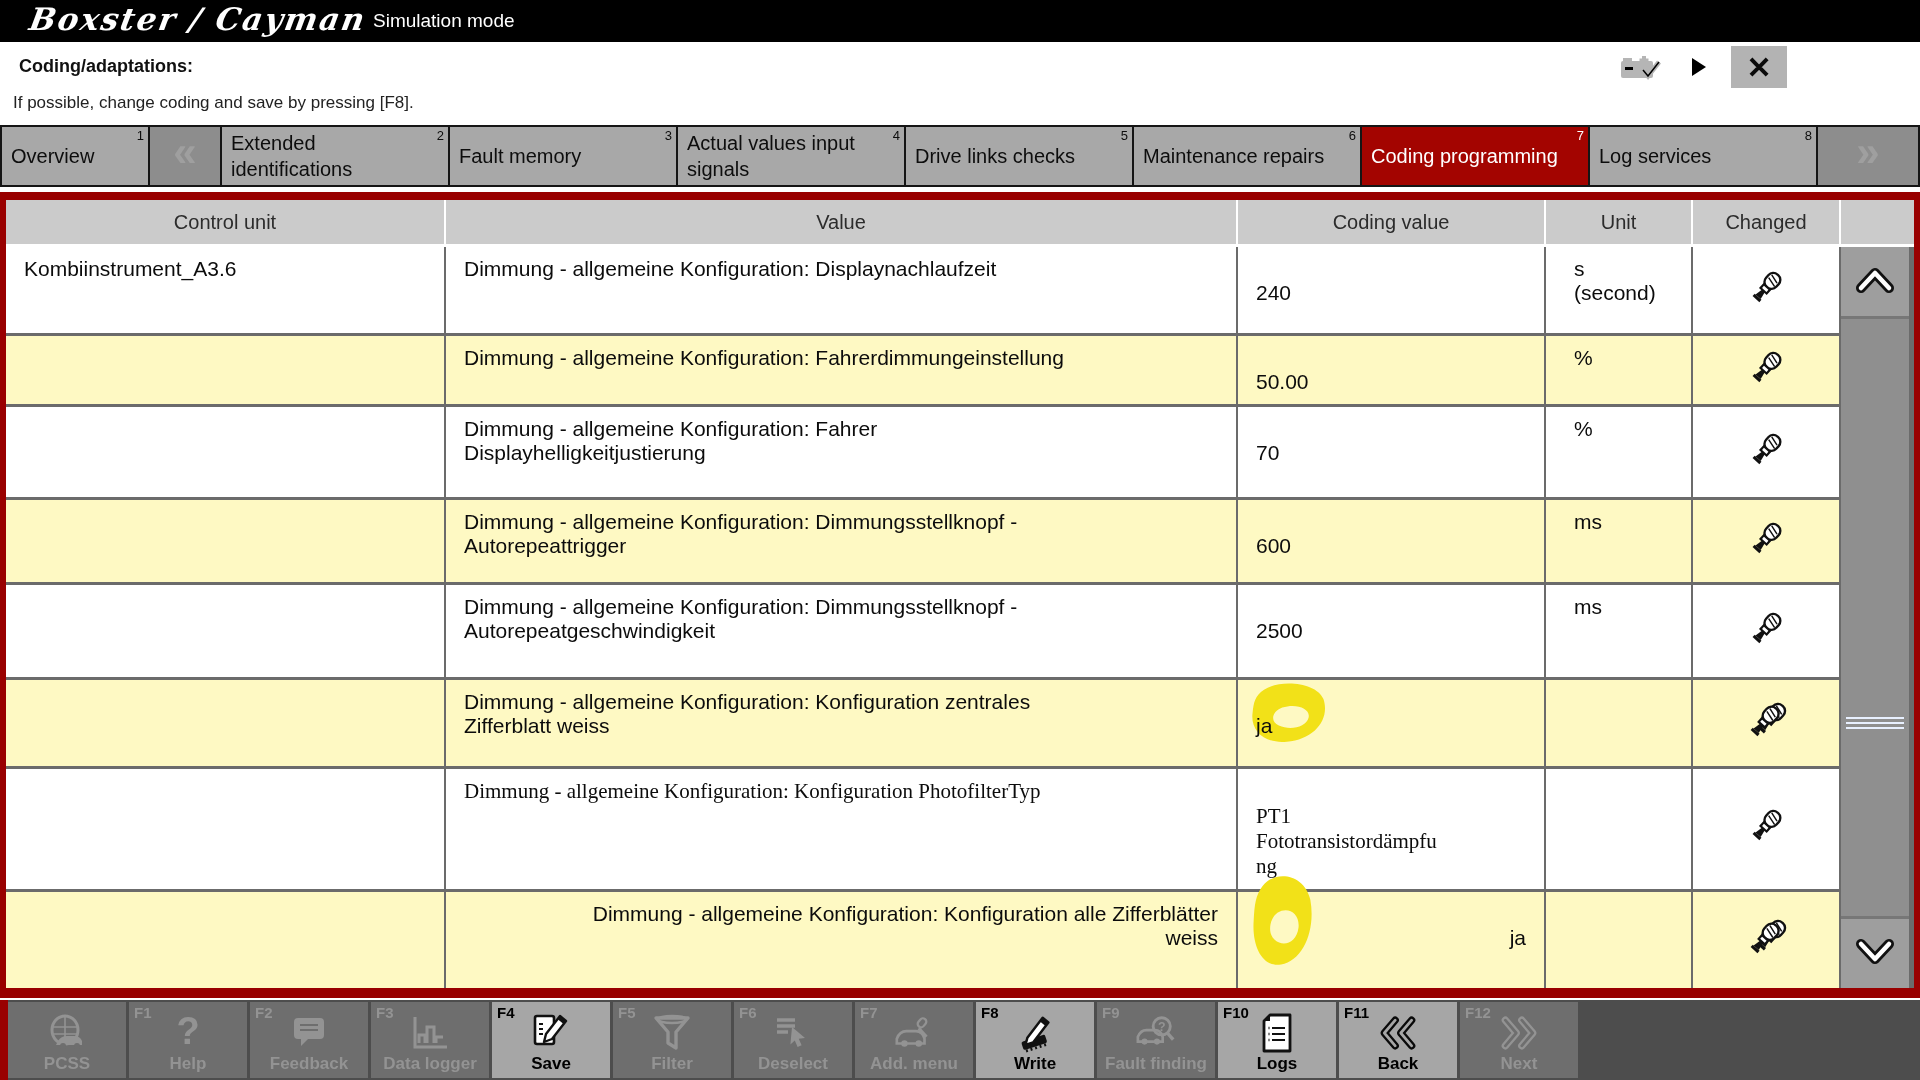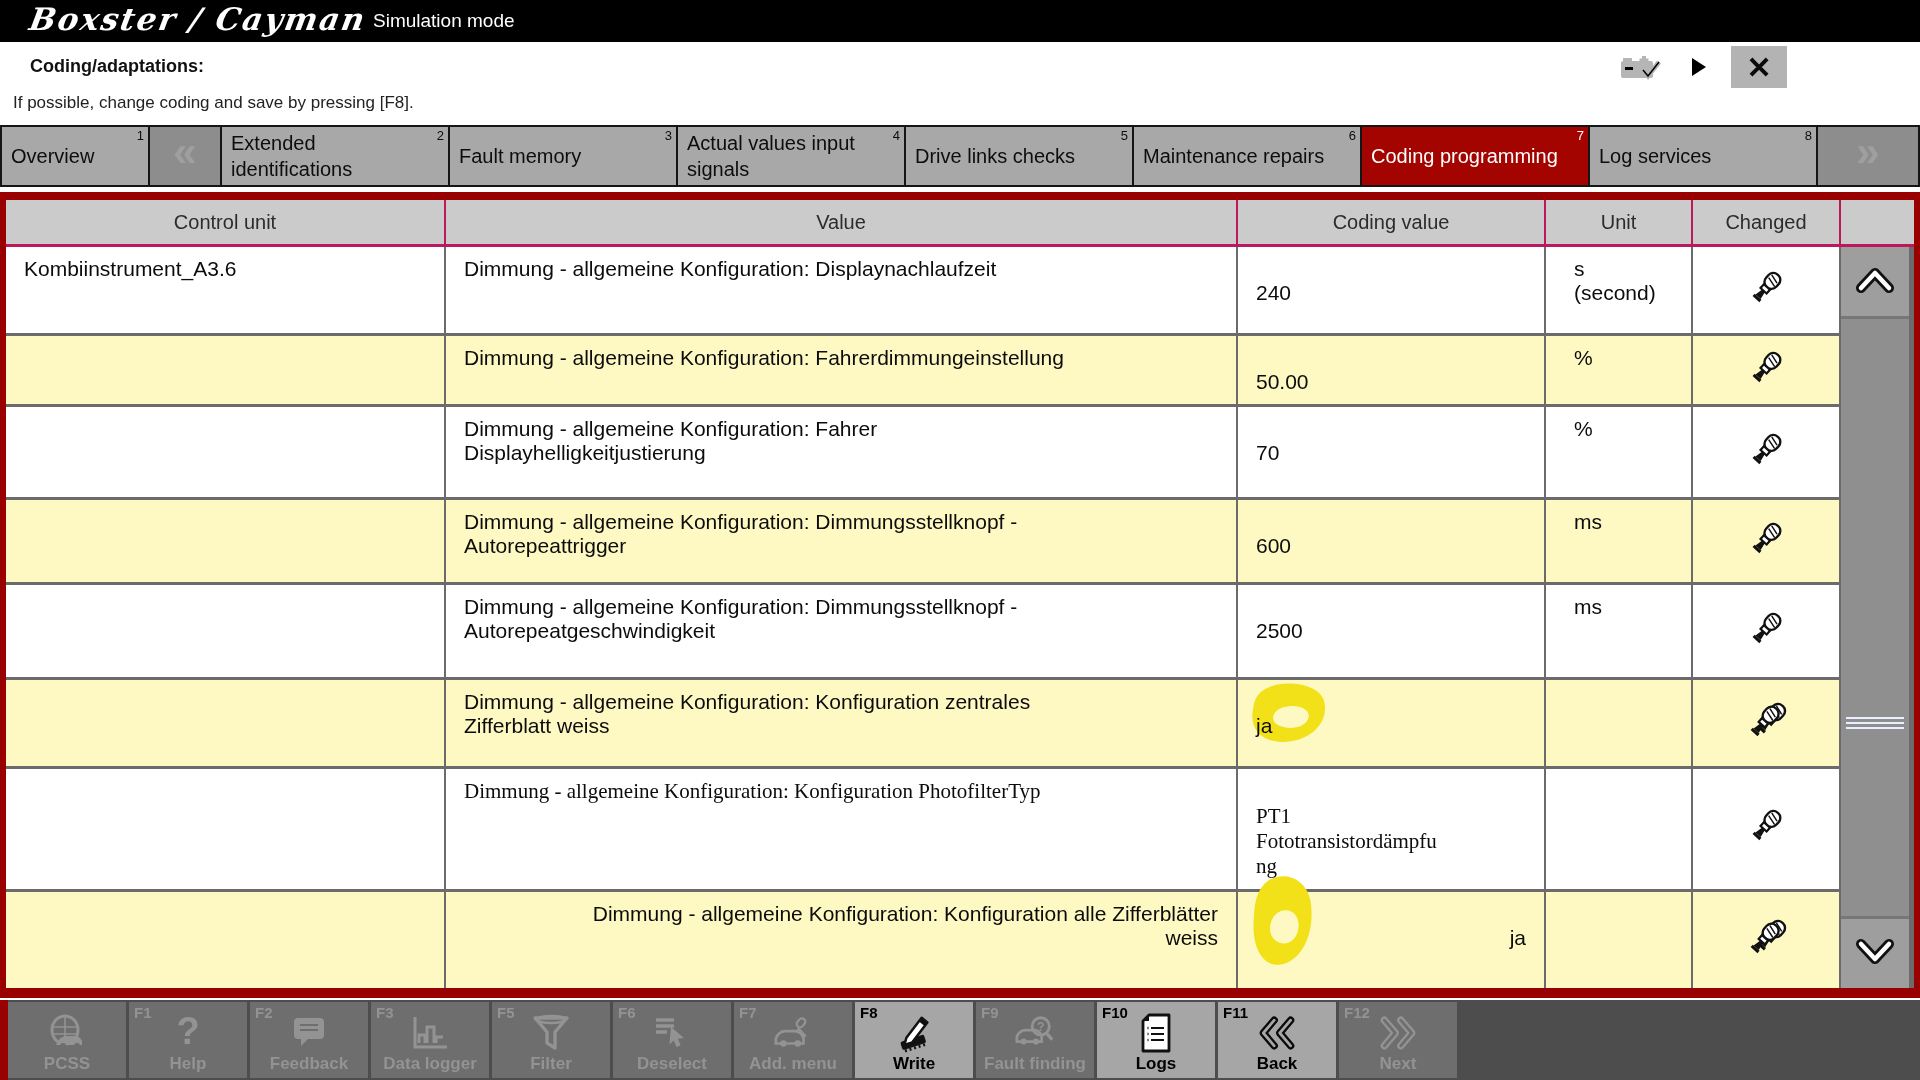--- a/index.html
+++ b/index.html
@@ -19,42 +19,42 @@
   .battery-ic svg { display:block; }
   .play-btn { width:34px; height:34px; border-radius:50%; background:#fff;
     display:flex; align-items:center; justify-content:center; cursor:pointer; }
   .play-btn .tri { width:0; height:0; border-left:14px solid #000;
     border-top:9px solid transparent; border-bottom:9px solid transparent; margin-left:4px; }
   .close-btn { width:56px; height:42px; background:#b3b3b3; color:#0a0a0a;
     display:flex; align-items:center; justify-content:center;
     font-size:30px; font-weight:bold; cursor:pointer; }
 
   
-  .page-title { margin:14px 0 0 30px; font-size:18px; font-weight:bold; color:#111; }
+  .page-title { margin:14px 0 0 19px; font-size:18px; font-weight:bold; color:#111; }
   .page-instruction { margin:16px 2px 0 13px; font-size:17px; color:#222; }
 
   
   .tab-bar { display:flex; margin-top:12px; height:62px; }
   .tab { position:relative; background:#a8a8a8; border:2px solid #151515;
     margin-left:-2px; display:flex; align-items:center; padding:4px 9px;
     font-size:20px; line-height:1.3; color:#0d0d0d; cursor:pointer; }
   .tab:first-child { margin-left:0; }
   .tab .num { position:absolute; top:1px; right:4px; font-size:13px; }
   .tab.selected { background:var(--accent-red); color:#fff; z-index:1; }
   .tab.nav { background:#8d8d8d; justify-content:center; color:#9f9f9f;
     font-size:42px; font-weight:bold; padding:0; }
   .tab.nav span { transform:translateY(-4px); }
   .w-overview { width:150px; } .w-nav-prev { width:74px; }
   .w-std { width:230px; } .w-nav-next { flex:1; }
 
   
   .coding-table { margin-top:5px; border:6px solid var(--table-red);
     border-top-width:8px; border-bottom-width:10px; background:#6b6b6b; }
   .thead { display:grid; grid-template-columns:438px 790px 306px 145px 146px 1fr;
-    gap:2px; background:#be185d; padding-bottom:3px; }
+    gap:2px; background:#ffffff; padding-bottom:3px; }
   .th { background:#cbcbcb; height:44px; display:flex; align-items:center;
     justify-content:center; font-size:20px; color:#2c2c2c; }
   .tbody { display:flex; }
   .rows { display:flex; flex-direction:column; gap:3px; background:#6b6b6b; }
   .row { display:grid; grid-template-columns:438px 790px 306px 145px 146px; gap:2px; }
   .cell { background:#fff; padding:10px 18px; font-size:21px; color:#0c0c0c;
     white-space:pre-line; position:relative; overflow:visible; }
   .row.alt .cell { background:#fef9c3; }
   .row:nth-child(1){min-height:86px;} .row:nth-child(2){min-height:52px;}
   .row:nth-child(3){min-height:90px;} .row:nth-child(4){min-height:82px;}
@@ -419,20 +419,32 @@
     <span class="fkey-key">F3</span>
     <span class="fkey-icon">
         <svg width="42" height="40" viewBox="0 0 42 40">
      <path d="M6 4 V34 H38" fill="none" stroke="currentColor" stroke-width="3"></path>
      <path d="M10 30 v-8 h6 v8 M18 30 v-16 h7 v16 M27 30 v-6 h7" fill="none" stroke="currentColor" stroke-width="3"></path>
         </svg>
       </span>
     <span class="fkey-text">Data logger</span>
   </div>
 
+  <div class="fkey enabled">
+    <span class="fkey-key">F4</span>
+    <span class="fkey-icon">
+        <svg width="42" height="42" viewBox="0 0 42 42">
+     <rect x="5" y="4" width="19" height="28" rx="2" fill="#fff" stroke="#111" stroke-width="2.6"></rect>
+     <path d="M9 12 h4 M9 17 h4 M9 22 h4" stroke="#111" stroke-width="2" fill="none"></path>
+     <path d="M16 22 L30 4 l6 5 L22 27 l-8 3 z" fill="#fff" stroke="#111" stroke-width="2.4" stroke-linejoin="round"></path>
+     <path d="M30 4 l6 5 -2.5 3 -6 -5 z" fill="#111"></path>
+        </svg>
+      </span>
+    <span class="fkey-text">Save</span>
+  </div>
 
   <div class="fkey">
     <span class="fkey-key">F5</span>
     <span class="fkey-icon">
         <svg width="42" height="40" viewBox="0 0 42 40">
      <path d="M5 5 H37 L25 19 V35 L17 30 V19 Z" fill="none" stroke="currentColor" stroke-width="3.4" stroke-linejoin="round"></path>
      <ellipse cx="21" cy="6.5" rx="14" ry="3.5" fill="none" stroke="currentColor" stroke-width="2.6"></ellipse>
         </svg>
       </span>
     <span class="fkey-text">Filter</span>

